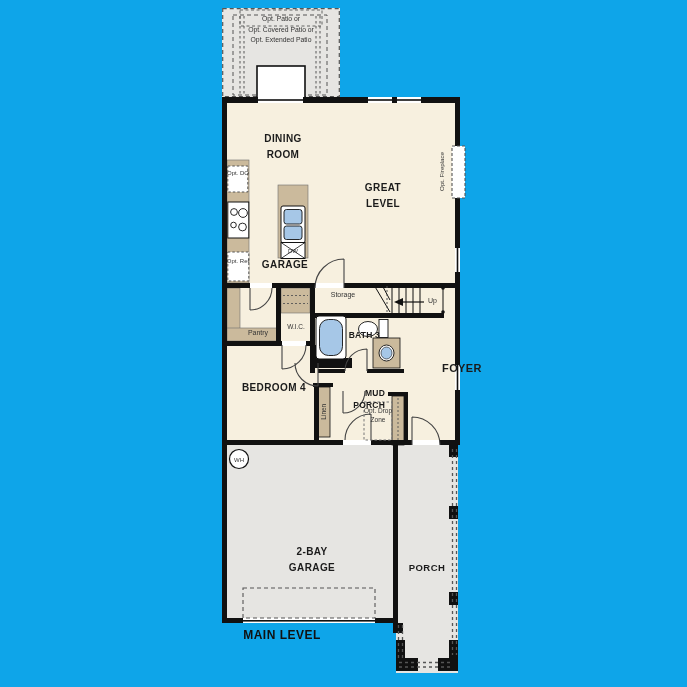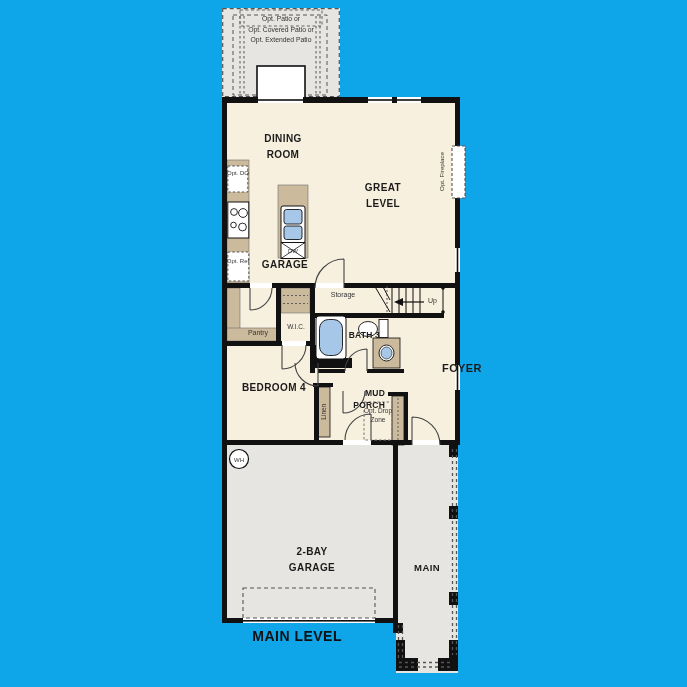--- a/index.html
+++ b/index.html
@@ -7,21 +7,21 @@
     position:relative; width:687px; height:687px; background:#0ea5e9;
     font-family:"Liberation Sans", sans-serif; overflow:hidden;
   }
   #plan svg { position:absolute; left:0; top:0; }
   .lbl { position:absolute; color:#222; pointer-events:none; }
   .room { font-weight:bold; font-size:10px; letter-spacing:.4px; text-align:center; line-height:1.6; color:#1b1b1b; }
   .room-sm { font-weight:bold; font-size:8.5px; letter-spacing:.2px; text-align:right; line-height:1.45; color:#1b1b1b; }
   .small { font-size:7px; color:#333; text-align:center; }
   .tiny { font-size:6px; color:#333; text-align:center; line-height:1.45; }
   .vert { transform:rotate(-90deg); transform-origin:center; white-space:nowrap; }
-  .title { font-weight:bold; font-size:14px; letter-spacing:.5px; color:#111; text-align:right; }
+  .title { font-weight:bold; font-size:12px; letter-spacing:.5px; color:#111; text-align:center; }
   .patio-note { font-size:6.8px; color:#333; text-align:center; line-height:1.55; }
 </style>
 </head>
 <body>
 
 <div id="plan">
   <svg width="687" height="687" viewBox="0 0 687 687">
 
     <g>
       <rect x="222" y="8" width="118" height="90" fill="#e6e5e2"></rect>
@@ -177,21 +177,21 @@
   </div>
 
   <div class="lbl room" style="left:254px; top:131px; width:58px;">DINING ROOM</div>
   <div class="lbl room" style="left:356px; top:180px; width:54px;">GREAT LEVEL</div>
   <div class="lbl room" style="left:250px; top:257px; width:70px;">GARAGE</div>
   <div class="lbl room" style="left:224px; top:380px; width:100px;">BEDROOM 4</div>
   <div class="lbl room-sm" style="left:346px; top:329px; width:34px;">BATH 3</div>
   <div class="lbl room-sm" style="left:341px; top:387px; width:44px;">MUD PORCH</div>
   <div class="lbl room" style="left:403px; top:360px; width:50px; font-size:11px;margin-left:34px;">FOYER</div>
   <div class="lbl room" style="left:280px; top:512px; width:64px;margin-top:32px;">2-BAY GARAGE</div>
-  <div class="lbl room" style="left:398px; top:560px; width:58px; font-size:9.5px;">MAIN</div>
+  <div class="lbl room" style="left:398px; top:560px; width:58px; font-size:9.5px;">PORCH</div>
   <div class="lbl title" style="left:222px; top:628px; width:120px;">MAIN LEVEL</div>
 
   <div class="lbl small" style="left:238px; top:329px; width:40px;">Pantry</div>
   <div class="lbl tiny" style="left:282px; top:322px; width:28px; font-size:6.5px;">W.I.C.</div>
   <div class="lbl small" style="left:320px; top:291px; width:46px;">Storage</div>
   <div class="lbl small" style="left:428px; top:297px; width:18px; text-align:left;">Up</div>
   <div class="lbl tiny vert" style="left:304px; top:407px; width:40px; font-size:6.5px;">Linen</div>
   <div class="lbl tiny vert" style="left:414px; top:167px; width:56px; font-size:6.2px;">Opt. Fireplace</div>
   <div class="lbl tiny" style="left:226px; top:169px; width:24px;">Opt. DO</div>
   <div class="lbl tiny" style="left:226px; top:257px; width:24px;">Opt. Ref</div>

